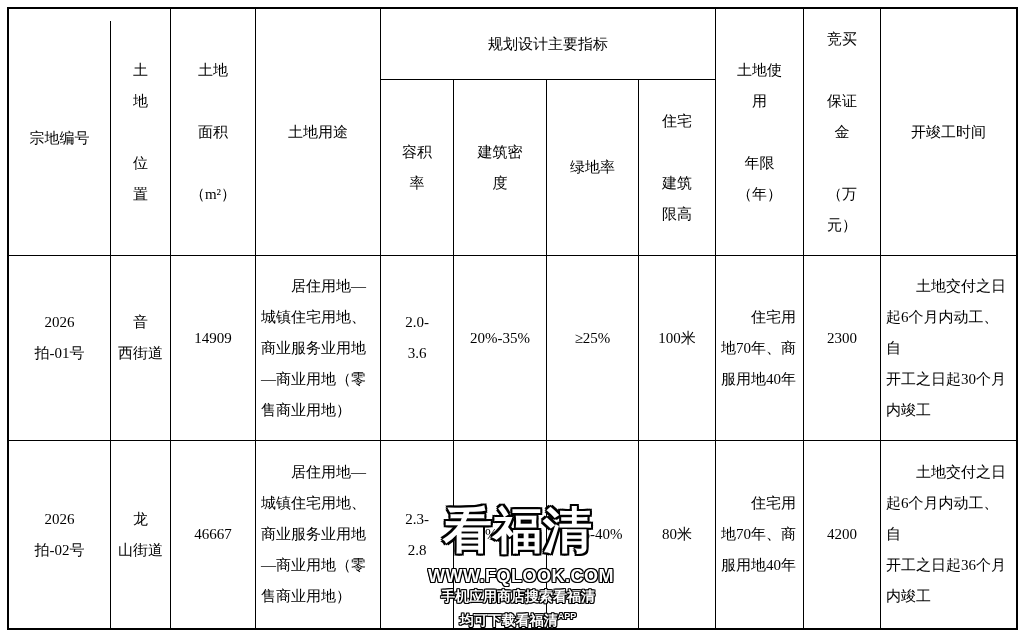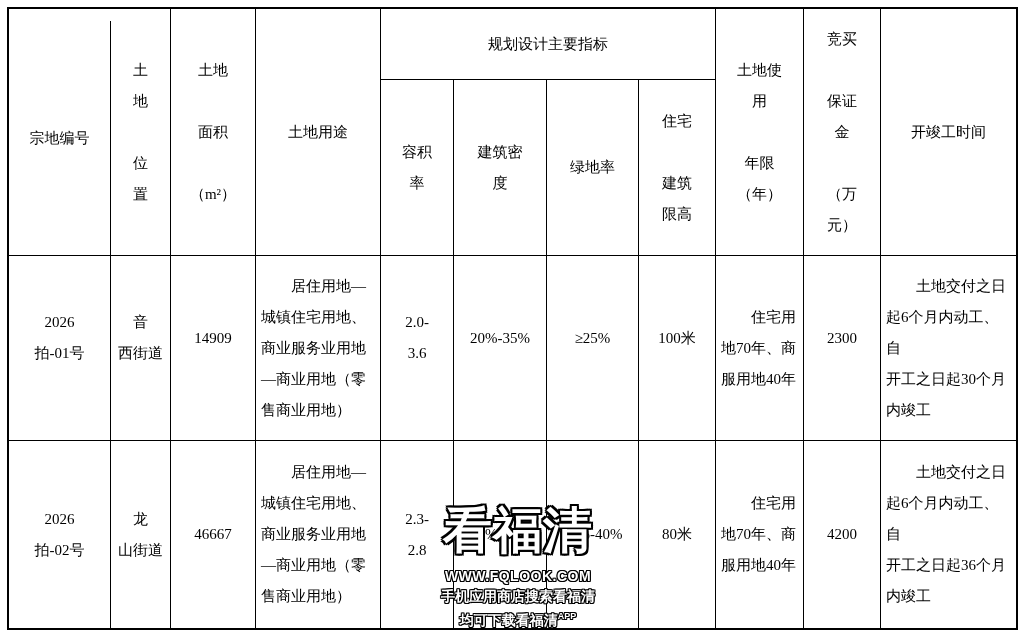--- a/index.html
+++ b/index.html
@@ -20,21 +20,21 @@
   .plan{grid-column:5/9;grid-row:1;}
   .r2h{grid-row:2;}
   .r1{padding-bottom:20px;}
   
   .watermark{position:absolute;left:428px;top:494px;width:180px;text-align:center;
              color:#fff;font-family:"Liberation Sans","DejaVu Sans",sans-serif;font-weight:bold;
              pointer-events:none;}
   .wm-title{font-size:49px;line-height:72px;letter-spacing:1px;white-space:nowrap;
             text-shadow:-2px -2px 0 #000,0 -2px 0 #000,2px -2px 0 #000,-2px 0 0 #000,
                         2px 0 0 #000,-2px 2px 0 #000,0 2px 0 #000,2px 2px 0 #000;}
-  .wm-url{font-size:14px;line-height:20px;letter-spacing:0.5px;white-space:nowrap;
+  .wm-url{font-size:18px;line-height:20px;letter-spacing:0.5px;white-space:nowrap;
           text-shadow:-1px -1px 0 #000,0 -1px 0 #000,1px -1px 0 #000,-1px 0 0 #000,
                       1px 0 0 #000,-1px 1px 0 #000,0 1px 0 #000,1px 1px 0 #000;}
   .wm-line{font-size:14px;line-height:20px;white-space:nowrap;
            text-shadow:-1px -1px 0 #000,0 -1px 0 #000,1px -1px 0 #000,-1px 0 0 #000,
                        1px 0 0 #000,-1px 1px 0 #000,0 1px 0 #000,1px 1px 0 #000;}
   .wm-sup{font-size:9px;vertical-align:super;}
 </style>
 </head>
 <body>
 

